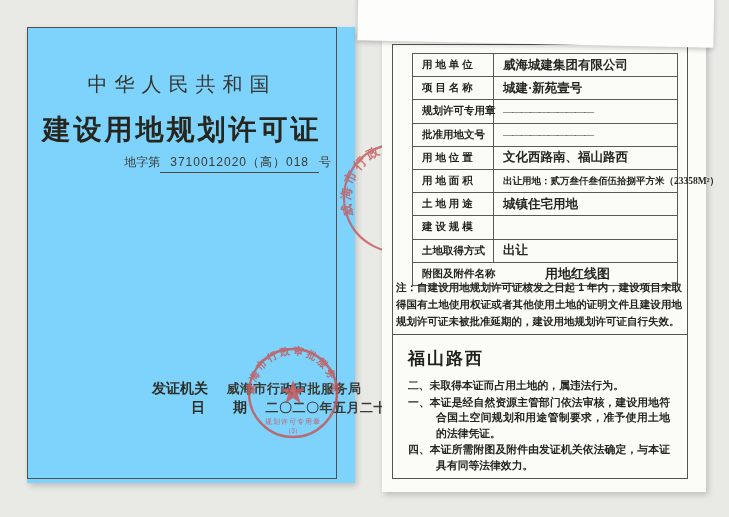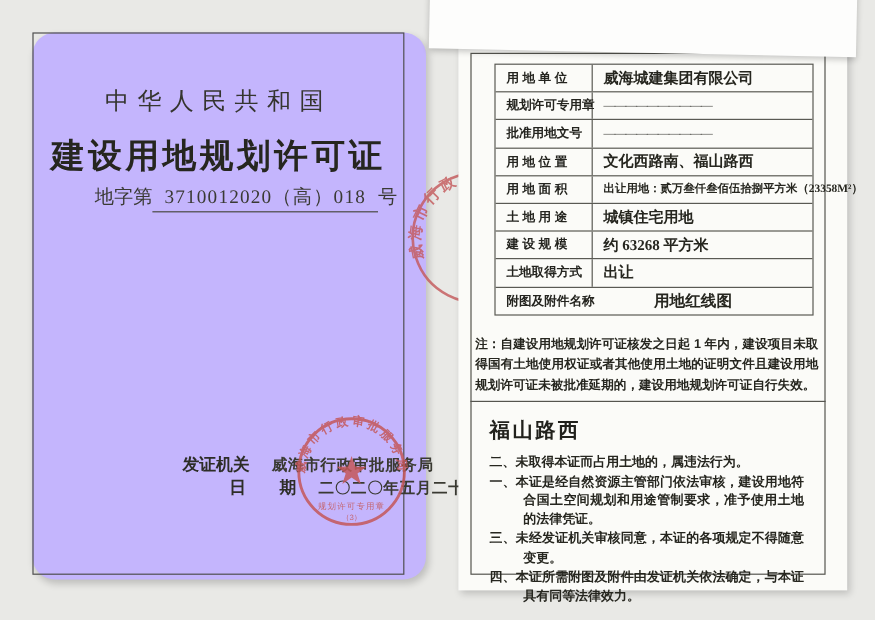--- a/index.html
+++ b/index.html
@@ -4,41 +4,40 @@
 <style>
   html,body{margin:0;padding:0;}
   body{
     width:729px;height:517px;position:relative;overflow:hidden;
     background:#e9e9e6;
     font-family:"Liberation Sans", sans-serif;
   }
   
   .page-left{
     position:absolute;left:27px;top:27px;width:328px;height:456px;
-    background:#c4b5fd;box-shadow:2px 3px 6px rgba(0,0,0,.18);
+    background:#7dd3fc;box-shadow:2px 3px 6px rgba(0,0,0,.18);
     z-index:1;
-    border-radius:19px;
   }
   .page-left .frame{
     position:absolute;left:0;top:0;width:308px;height:450px;
     border:1px solid #4f4f4f;
   }
   .country{
     position:absolute;top:44px;left:0;width:310px;text-align:center;
     font-family:"Liberation Serif", serif;
     font-size:20px;letter-spacing:7px;color:#35352f;
   }
   .cert-title{
     position:absolute;top:84px;left:0;width:310px;text-align:center;
     font-size:28px;font-weight:bold;letter-spacing:3px;color:#26261f;
   }
   .serial-line{
     position:absolute;top:127px;right:24px;
-    font-family:Liberation Serif, serif;
-    font-size:16px;color:#3a3a34;white-space:nowrap;
+    font-family:Liberation Sans, sans-serif;
+    font-size:12px;color:#3a3a34;white-space:nowrap;
   }
   .serial-num{
     display:inline-block;border-bottom:1px solid #4a4a44;
     padding:0 10px 1px 10px;letter-spacing:1px;
   }
   .cert-body{
     position:absolute;top:176px;left:20px;width:272px;
     font-size:16px;font-weight:700;color:#2d2d27;
     line-height:26px;text-align:justify;text-indent:2em;
     letter-spacing:.5px;
@@ -166,20 +165,24 @@
 
 <div class="page-right">
   <div class="frame"></div>
 
   <div class="cert-table">
     <div class="t-row">
       <div class="t-label">用 地 单 位</div>
       <div class="t-value">威海城建集团有限公司</div>
     </div>
     <div class="t-row">
+      <div class="t-label">项 目 名 称</div>
+      <div class="t-value">城建·新苑壹号</div>
+    </div>
+    <div class="t-row">
       <div class="t-label">规划许可专用章</div>
       <div class="t-value dash">——————————</div>
     </div>
     <div class="t-row">
       <div class="t-label">批准用地文号</div>
       <div class="t-value dash">——————————</div>
     </div>
     <div class="t-row">
       <div class="t-label">用 地 位 置</div>
       <div class="t-value">文化西路南、福山路西</div>
@@ -187,37 +190,35 @@
     <div class="t-row">
       <div class="t-label">用 地 面 积</div>
       <div class="t-value small">出让用地：贰万叁仟叁佰伍拾捌平方米（23358M²）</div>
     </div>
     <div class="t-row">
       <div class="t-label">土 地 用 途</div>
       <div class="t-value">城镇住宅用地</div>
     </div>
     <div class="t-row">
       <div class="t-label">建 设 规 模</div>
-      <div class="t-value">约 63268 平方米</div>
     </div>
     <div class="t-row">
       <div class="t-label">土地取得方式</div>
       <div class="t-value">出让</div>
     </div>
     <div class="t-row attach">
       <div class="t-label">附图及附件名称</div>
       <div class="t-value">用地红线图</div>
     </div>
   </div>
 
   <div class="note">注：自建设用地规划许可证核发之日起 1 年内，建设项目未取得国有土地使用权证或者其他使用土地的证明文件且建设用地规划许可证未被批准延期的，建设用地规划许可证自行失效。</div>
   <div class="section-sep"></div>
 
   <div class="rules-title">福山路西</div>
   <div class="rules">
     <div class="rule-item">二、未取得本证而占用土地的，属违法行为。</div>
     <div class="rule-item">一、本证是经自然资源主管部门依法审核，建设用地符合国土空间规划和用途管制要求，准予使用土地的法律凭证。</div>
-    <div class="rule-item">三、未经发证机关审核同意，本证的各项规定不得随意变更。</div>
     <div class="rule-item">四、本证所需附图及附件由发证机关依法确定，与本证具有同等法律效力。</div>
   </div>
 </div>
 
 <div class="overlay-sheet"></div>
 
 </body></html>

